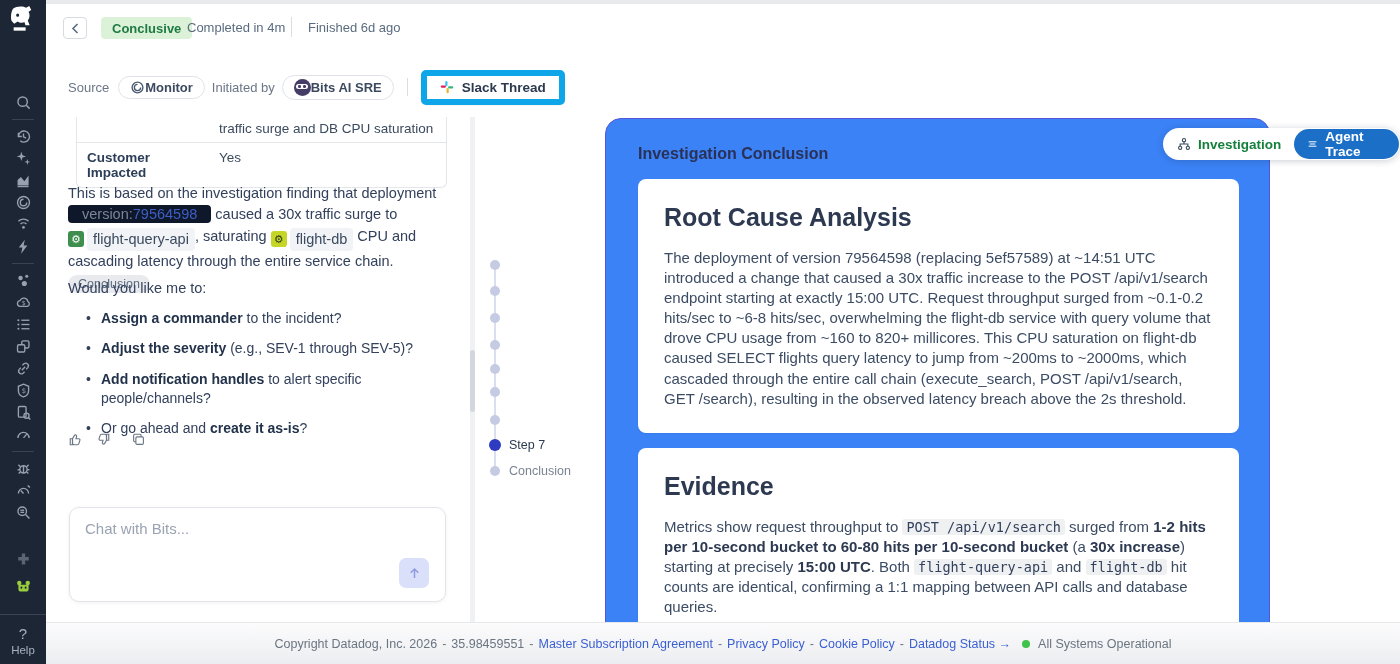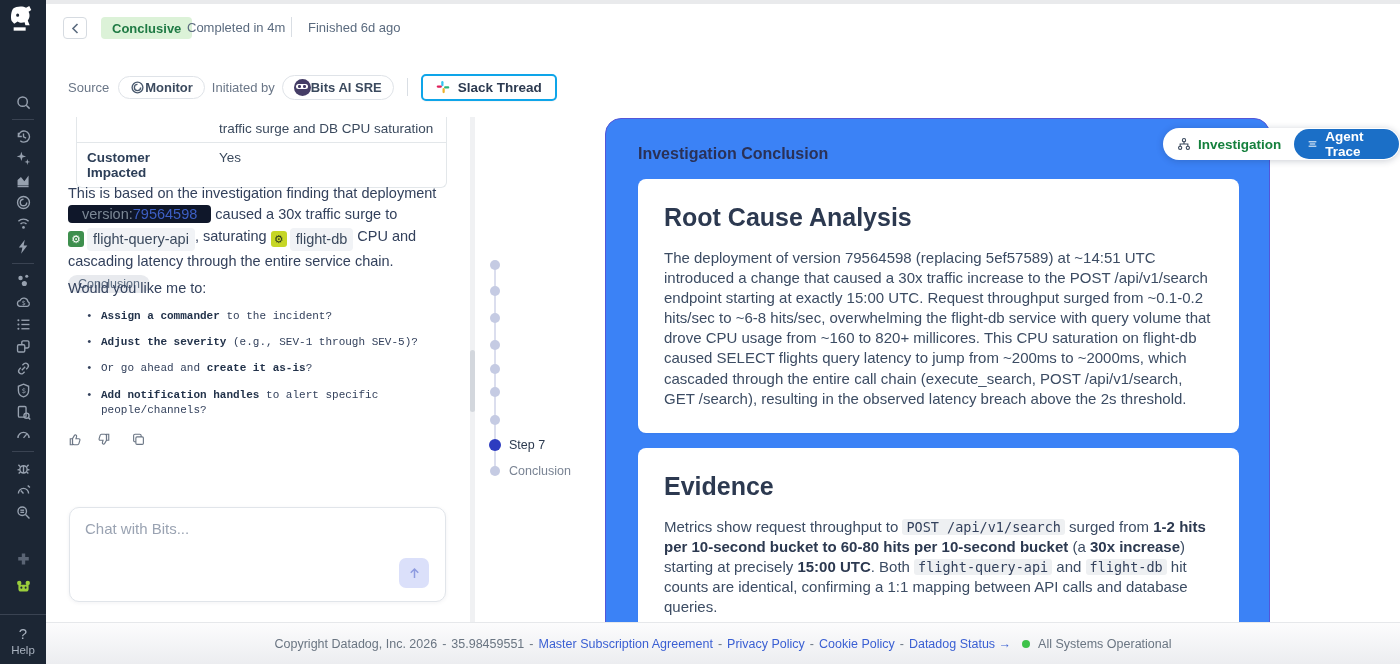--- a/index.html
+++ b/index.html
@@ -33,21 +33,21 @@
   .hmeta { position:absolute; top:16px; font-size:13px; color:#5b6b7f; }
   .hmeta.m1 { left:141px; }
   .hdiv { position:absolute; left:245px; top:13px; width:1px; height:20px; background:#d9dee4; }
   .hmeta.m2 { left:262px; }
   .title { position:absolute; left:22px; top:36px; font-size:20px; font-weight:700; color:#22324a; }
   .src-row { position:absolute; left:22px; top:70px; height:26px; display:flex; align-items:center; font-size:13px; color:#6a7687; }
   .pill { display:inline-flex; align-items:center; border:1px solid #dfe3e8; border-radius:999px; background:#fff;
     padding:3px 11px; color:#3b4a5e; font-weight:600; cursor:pointer; }
   .src-row .gap { width:9px; } .src-row .gap2 { width:7px; }
   .vbar { width:1px; height:18px; background:#d9dee4; margin:0 13px; }
-  .slack-btn { display:inline-flex; align-items:center; gap:8px; border:2px solid #0ea5e9; border-radius:5px; background:#fff;
+  .slack-btn { display:inline-flex; align-items:center; gap:8px; border:6px solid #0ea5e9; border-radius:5px; background:#fff;
     padding:4px 13px; color:#2c3a50; font-size:13.5px; font-weight:600; cursor:pointer; box-shadow:0 1px 1px rgba(0,0,0,.04); }
   .mon-ic svg, .slack-ic svg, .bits-av svg { display:block; }
   .bits-av { width:17px; height:17px; border-radius:50%; background:#453d66; position:relative; overflow:hidden; }
   .bits-av .vis { position:absolute; left:2.5px; top:5px; width:12px; height:5px; background:#fff; border-radius:3px; }
   .bits-av .eye { position:absolute; top:6.5px; width:2.5px; height:2.5px; background:#453d66; border-radius:50%; }
   .bits-av .e1 { left:4.5px; } .bits-av .e2 { left:9.5px; }
 
   
   .chat { position:absolute; left:0; top:117px; width:426px; bottom:42px; background:#fff; overflow:hidden; }
   .ctable { position:absolute; left:30px; top:0; width:371px; border:1px solid #e3e7ea; border-top:none;
@@ -61,21 +61,21 @@
   .ver-pill { background:#0f172a; border-radius:4px; padding:1px 14px; white-space:nowrap; }
   .ver-k { color:#7b8795; } .ver-v { color:#3d5fc4; }
   .svc { display:inline-flex; align-items:center; gap:3px; white-space:nowrap; vertical-align:-2px; }
   .svc-ic { display:inline-flex; align-items:center; justify-content:center; width:16px; height:16px; border-radius:3px; font-size:11px; line-height:1; }
   .svc-ic.green { background:#3e8f4e; color:#fff; }
   .svc-ic.lime { background:#c6d626; color:#2c3a1e; }
   .svc-lb { background:#f1f3f6; border-radius:4px; padding:1px 6px; color:#3b4a5e; }
   .g-pill { background:#e8eaee; border-radius:10px; padding:2px 10px; font-size:12.5px; color:#5b6b7f; white-space:nowrap; }
   .prompt { position:absolute; left:22px; top:163px; font-size:14.5px; color:#33415c; }
   .blist { position:absolute; left:40px; top:192px; width:350px; list-style:none; }
-  .blist li { position:relative; padding-left:15px; margin-bottom:11px; font-size:11px; color:#33415c; line-height:1.38;font-family:Liberation Mono, monospace; }
+  .blist li { position:relative; padding-left:15px; margin-bottom:11px; font-size:14px; color:#33415c; line-height:1.38; }
   .blist li::before { content:"•"; position:absolute; left:0; top:0; color:#33415c; }
   .blist b, .finding b { color:#22324a; }
   .fb-row { position:absolute; left:22px; top:315px; display:flex; gap:13px; color:#6b7685; }
   .fb-row .fbi { width:15px; height:15px; cursor:pointer; }
   .fb-row svg { width:15px; height:15px; display:block; }
   .chat-box { position:absolute; left:23px; top:390px; width:377px; height:95px; border:1px solid #e1e5ea; border-radius:10px;
     background:#fff; box-shadow:0 1px 4px rgba(30,40,60,.06); }
   .chat-input { position:absolute; left:15px; top:12px; width:340px; border:none; outline:none; font-size:15px;
     color:#33415c; font-family:inherit; background:transparent; }
   .chat-input::placeholder { color:#9aa3b2; }
@@ -358,22 +358,22 @@
             <span class="svc-ic green">⚙</span>
             <span class="svc-lb">flight-query-api</span>
           </span><span>, saturating </span><span class="svc">
             <span class="svc-ic lime">⚙</span>
             <span class="svc-lb">flight-db</span>
           </span><span> CPU and cascading latency through the entire service chain. </span><span class="g-pill">Conclusion</span></p>
       <p class="prompt">Would you like me to:</p>
       <ul class="blist">
         <li><b>Assign a commander</b><span> to the incident?</span></li>
         <li><b>Adjust the severity</b><span> (e.g., SEV-1 through SEV-5)?</span></li>
+        <li><b>Add notification handles</b><span> to alert specific people/channels?</span></li>
         <li><span>Or go ahead and </span><b>create it as-is</b><span>?</span></li>
-        <li><b>Add notification handles</b><span> to alert specific people/channels?</span></li>
       </ul>
 
       <div class="fb-row">
         <span class="fbi">
             <svg viewBox="0 0 20 20" fill="none" stroke="currentColor" stroke-width="1.5">
               <path d="M3 9h3v8H3z"></path>
               <path d="M6 16l1.8 1h4.9a1.9 1.9 0 0 0 1.8-1.4l1.4-4.8A1.5 1.5 0 0 0 14.5 9h-3.9l.9-3.3A1.6 1.6 0 0 0 8.6 4.5L6 9Z"></path>
             </svg>
           </span>
         <span class="fbi">

